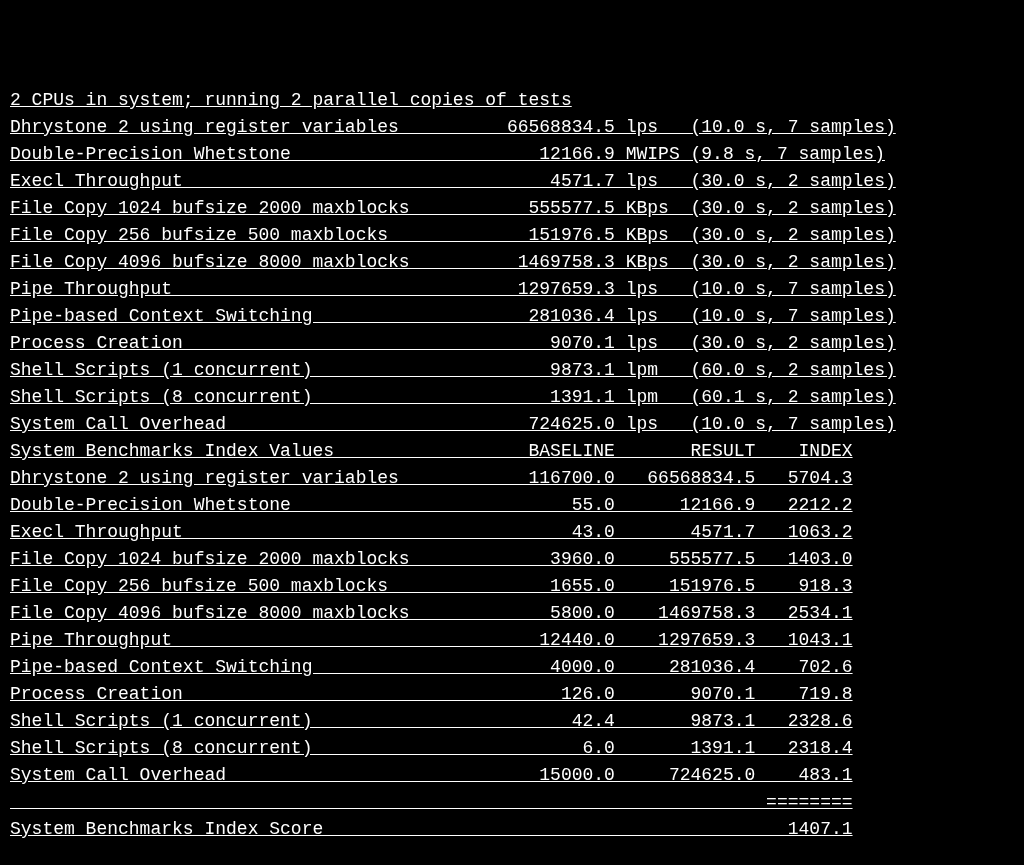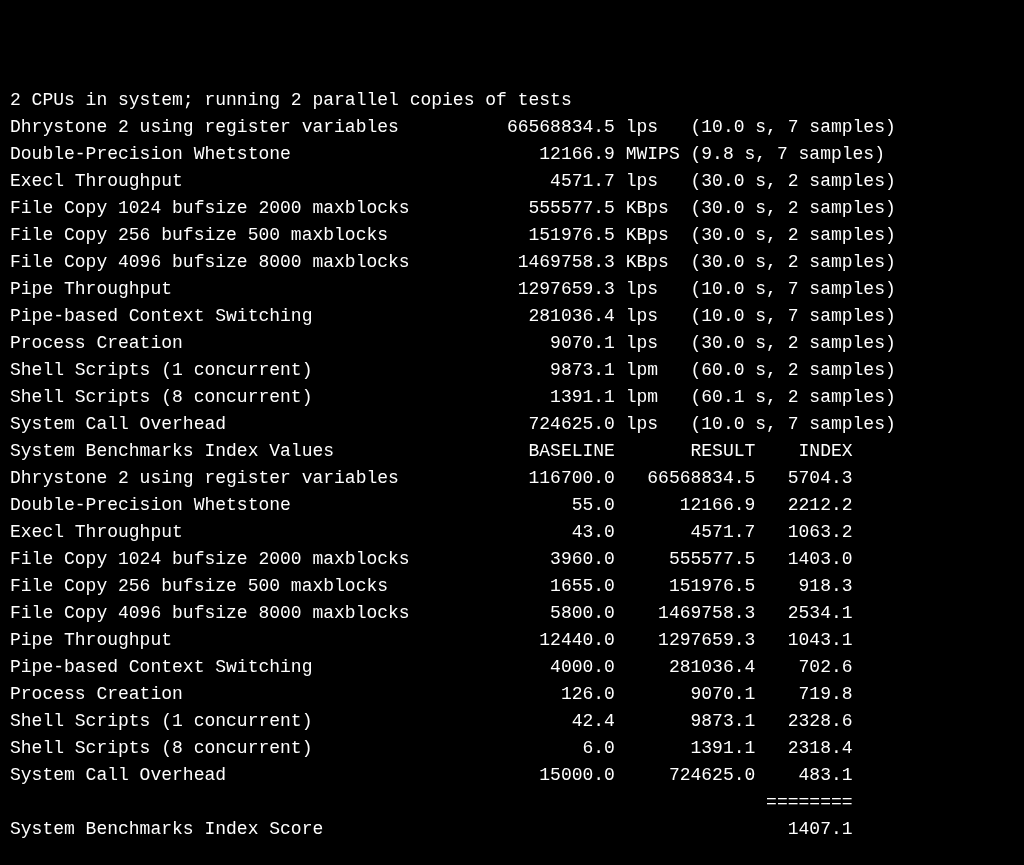--- a/index.html
+++ b/index.html
@@ -8,21 +8,21 @@
       font-family: "Consolas", "Courier New", monospace;
       font-size: 18px;
       line-height: 1.5;
       padding: 6px 10px;
       margin: 0;
       white-space: pre;
       width: 1024px;
       box-sizing: border-box;
       overflow: hidden;
     }
-    .line { display: block; }
+    .line { display: block; text-decoration: underline; }
   </style>
 </head>
 <body>
 
 
 <div id="root"><span class="line">2 CPUs in system; running 2 parallel copies of tests</span><span class="line"></span><span class="line">Dhrystone 2 using register variables          66568834.5 lps   (10.0 s, 7 samples)</span><span class="line">Double-Precision Whetstone                       12166.9 MWIPS (9.8 s, 7 samples)</span><span class="line">Execl Throughput                                  4571.7 lps   (30.0 s, 2 samples)</span><span class="line">File Copy 1024 bufsize 2000 maxblocks           555577.5 KBps  (30.0 s, 2 samples)</span><span class="line">File Copy 256 bufsize 500 maxblocks             151976.5 KBps  (30.0 s, 2 samples)</span><span class="line">File Copy 4096 bufsize 8000 maxblocks          1469758.3 KBps  (30.0 s, 2 samples)</span><span class="line">Pipe Throughput                                1297659.3 lps   (10.0 s, 7 samples)</span><span class="line">Pipe-based Context Switching                    281036.4 lps   (10.0 s, 7 samples)</span><span class="line">Process Creation                                  9070.1 lps   (30.0 s, 2 samples)</span><span class="line">Shell Scripts (1 concurrent)                      9873.1 lpm   (60.0 s, 2 samples)</span><span class="line">Shell Scripts (8 concurrent)                      1391.1 lpm   (60.1 s, 2 samples)</span><span class="line">System Call Overhead                            724625.0 lps   (10.0 s, 7 samples)</span><span class="line"></span><span class="line">System Benchmarks Index Values                  BASELINE       RESULT    INDEX</span><span class="line">Dhrystone 2 using register variables            116700.0   66568834.5   5704.3</span><span class="line">Double-Precision Whetstone                          55.0      12166.9   2212.2</span><span class="line">Execl Throughput                                    43.0       4571.7   1063.2</span><span class="line">File Copy 1024 bufsize 2000 maxblocks             3960.0     555577.5   1403.0</span><span class="line">File Copy 256 bufsize 500 maxblocks               1655.0     151976.5    918.3</span><span class="line">File Copy 4096 bufsize 8000 maxblocks             5800.0    1469758.3   2534.1</span><span class="line">Pipe Throughput                                  12440.0    1297659.3   1043.1</span><span class="line">Pipe-based Context Switching                      4000.0     281036.4    702.6</span><span class="line">Process Creation                                   126.0       9070.1    719.8</span><span class="line">Shell Scripts (1 concurrent)                        42.4       9873.1   2328.6</span><span class="line">Shell Scripts (8 concurrent)                         6.0       1391.1   2318.4</span><span class="line">System Call Overhead                             15000.0     724625.0    483.1</span><span class="line">                                                                      ========</span><span class="line">System Benchmarks Index Score                                           1407.1</span></div>
 
 
 
 

